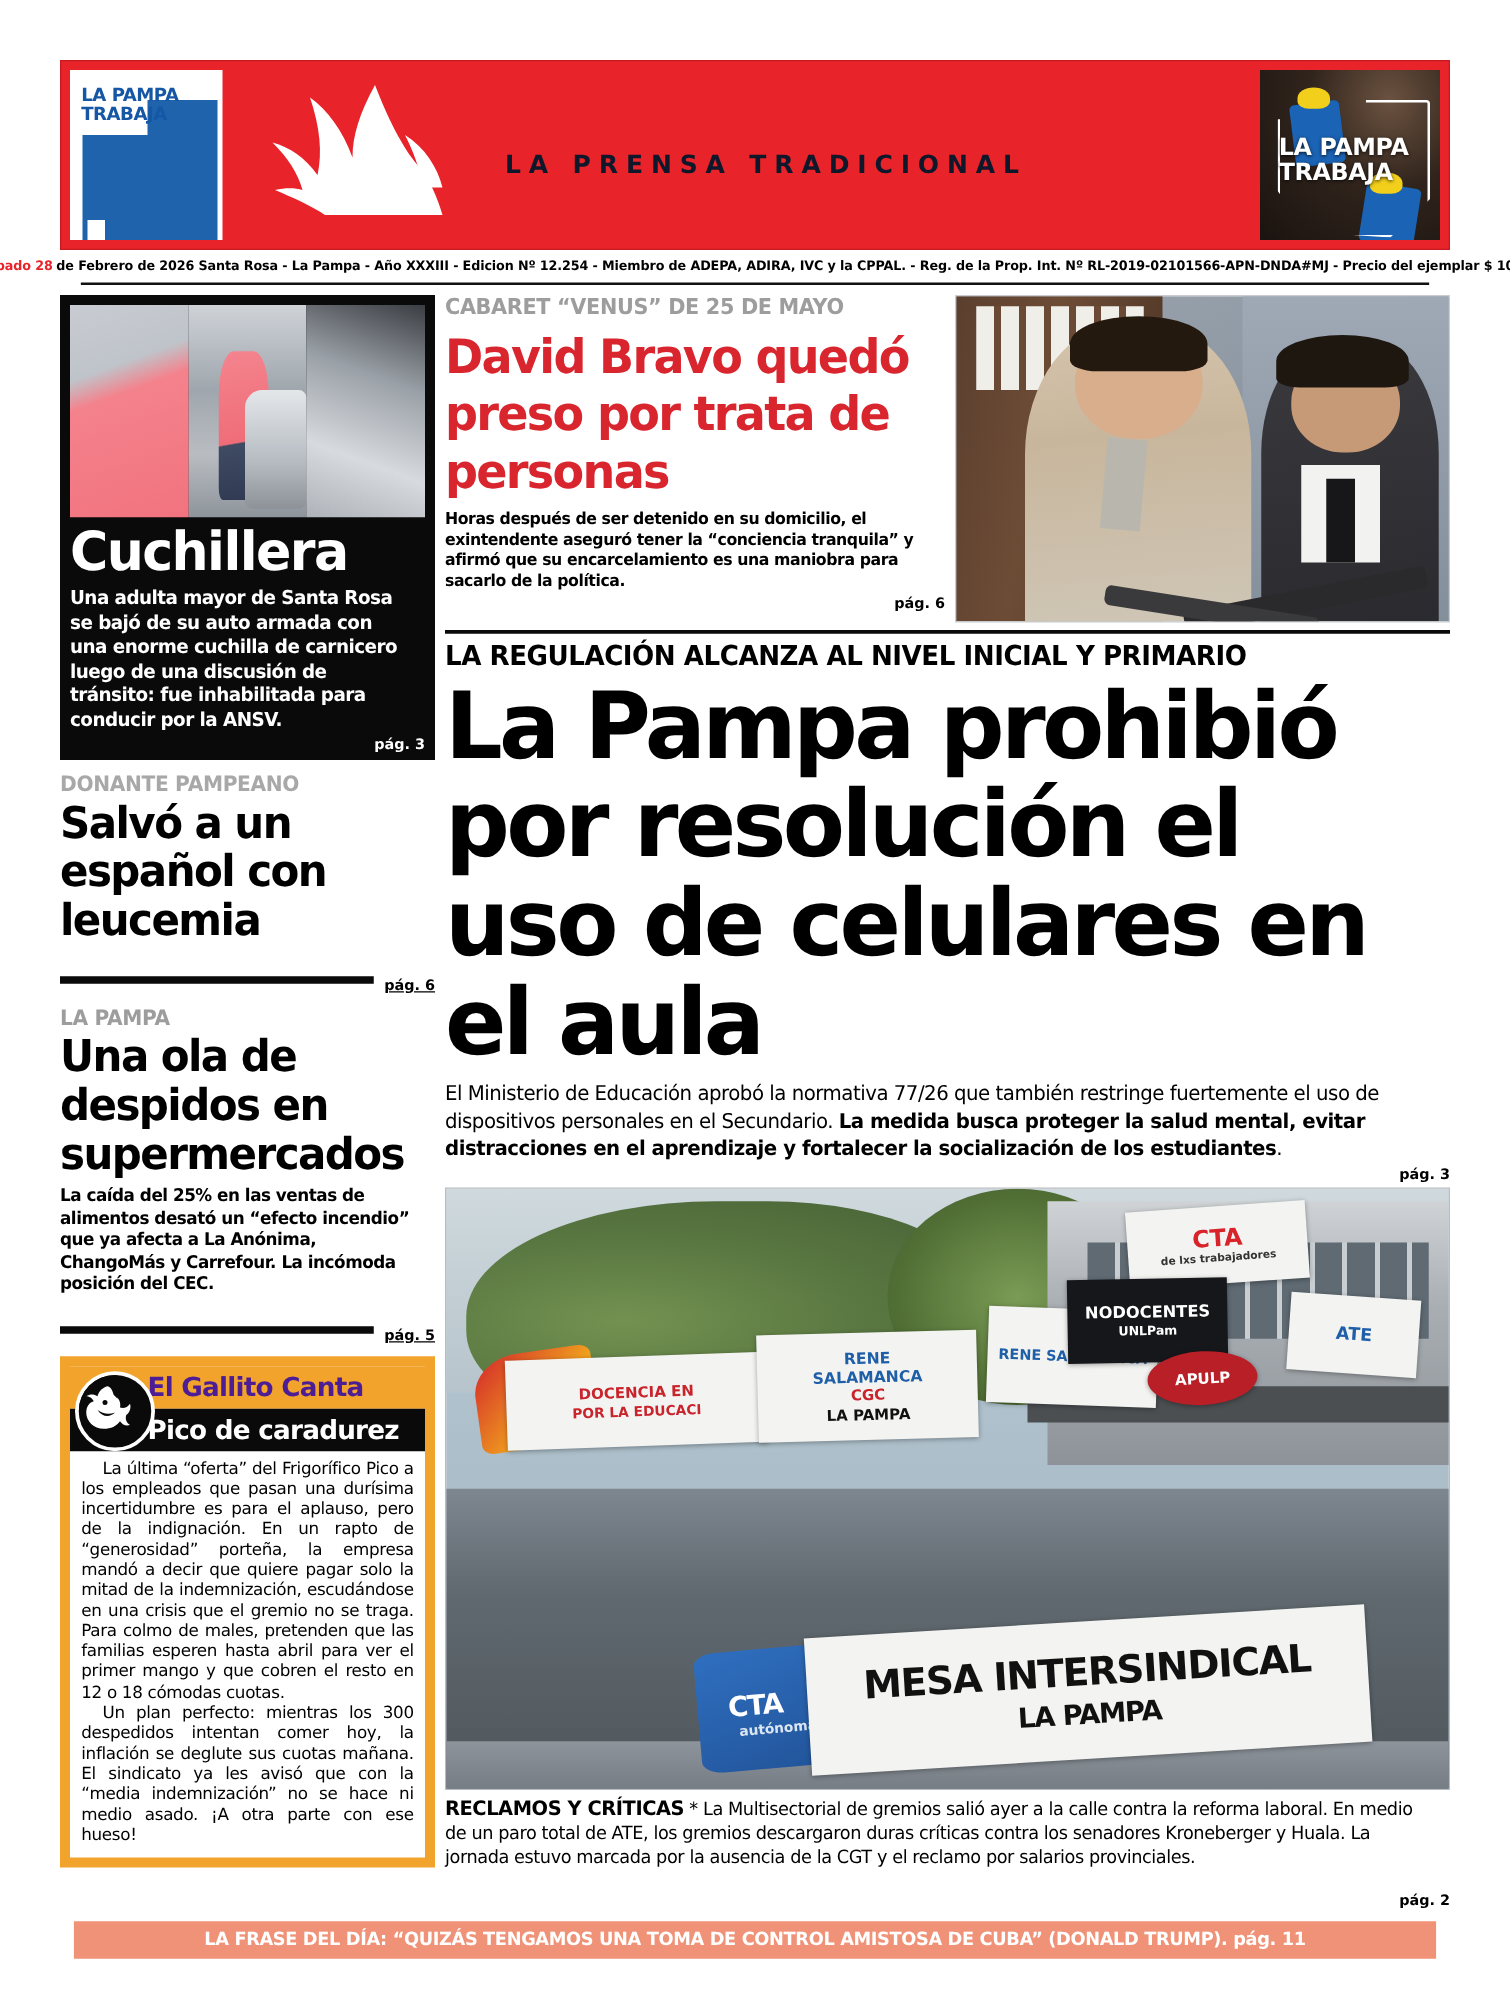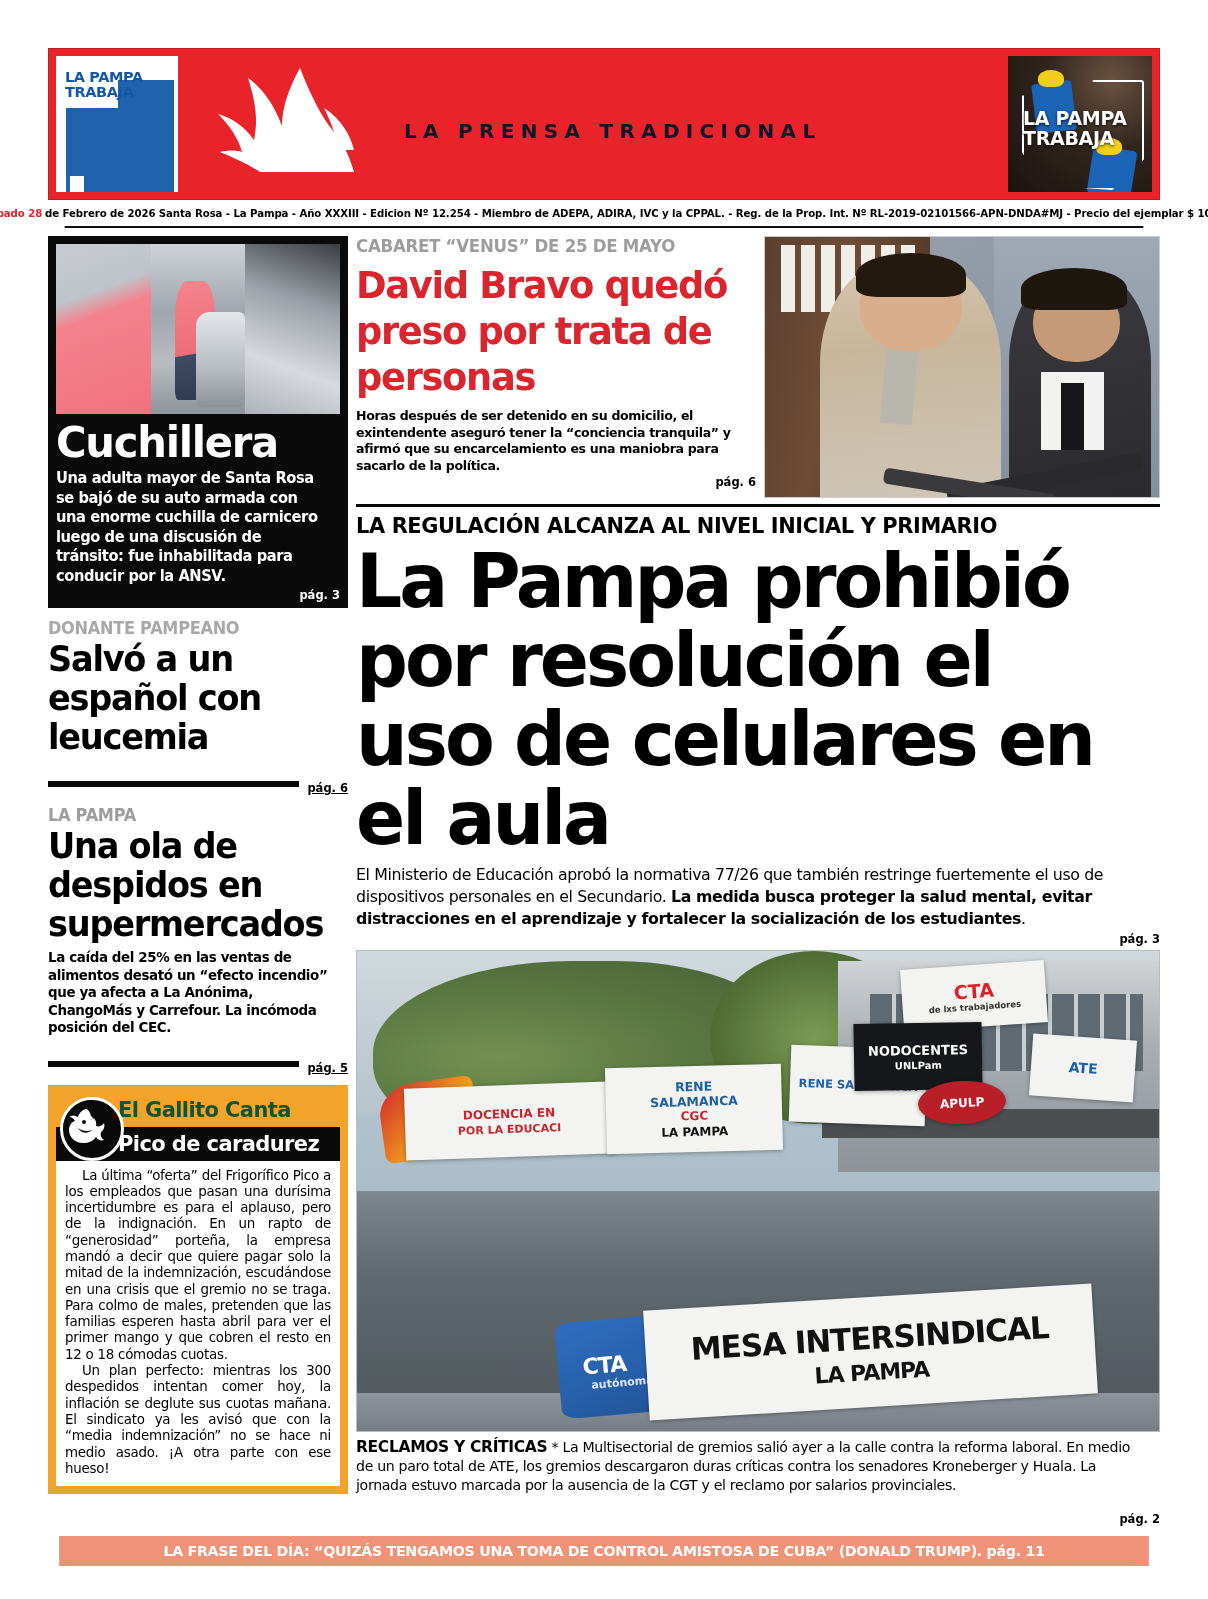--- a/index.html
+++ b/index.html
@@ -307,21 +307,21 @@
     height: 34px;
     display: flex;
     align-items: center;
   }
   .gallito-head .title {
     margin-left: 62px;
     font-family: "DejaVu Sans", sans-serif;
     font-weight: 900;
     font-size: 21px;
     letter-spacing: -0.6px;
-    color: #14532d;
+    color: #4c1d95;
     text-align: center;
   }
   .gallito-sub {
     background: #0a0a0a;
     height: 34px;
     display: flex;
     align-items: center;
   }
   .gallito-sub .title {
     margin-left: 62px;

